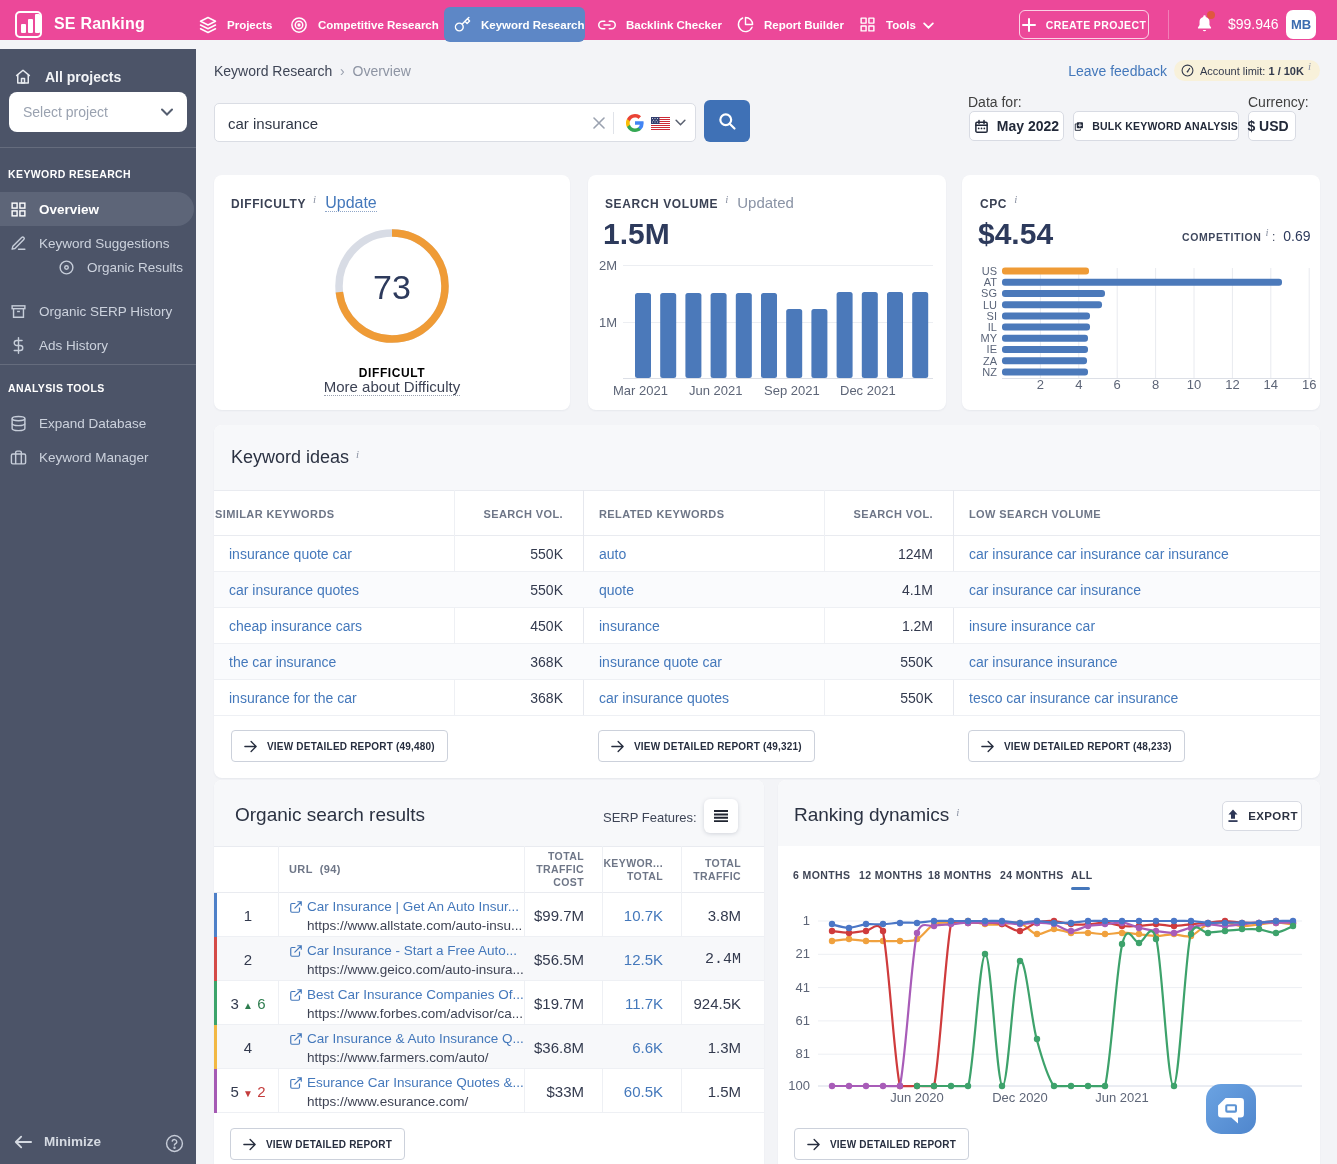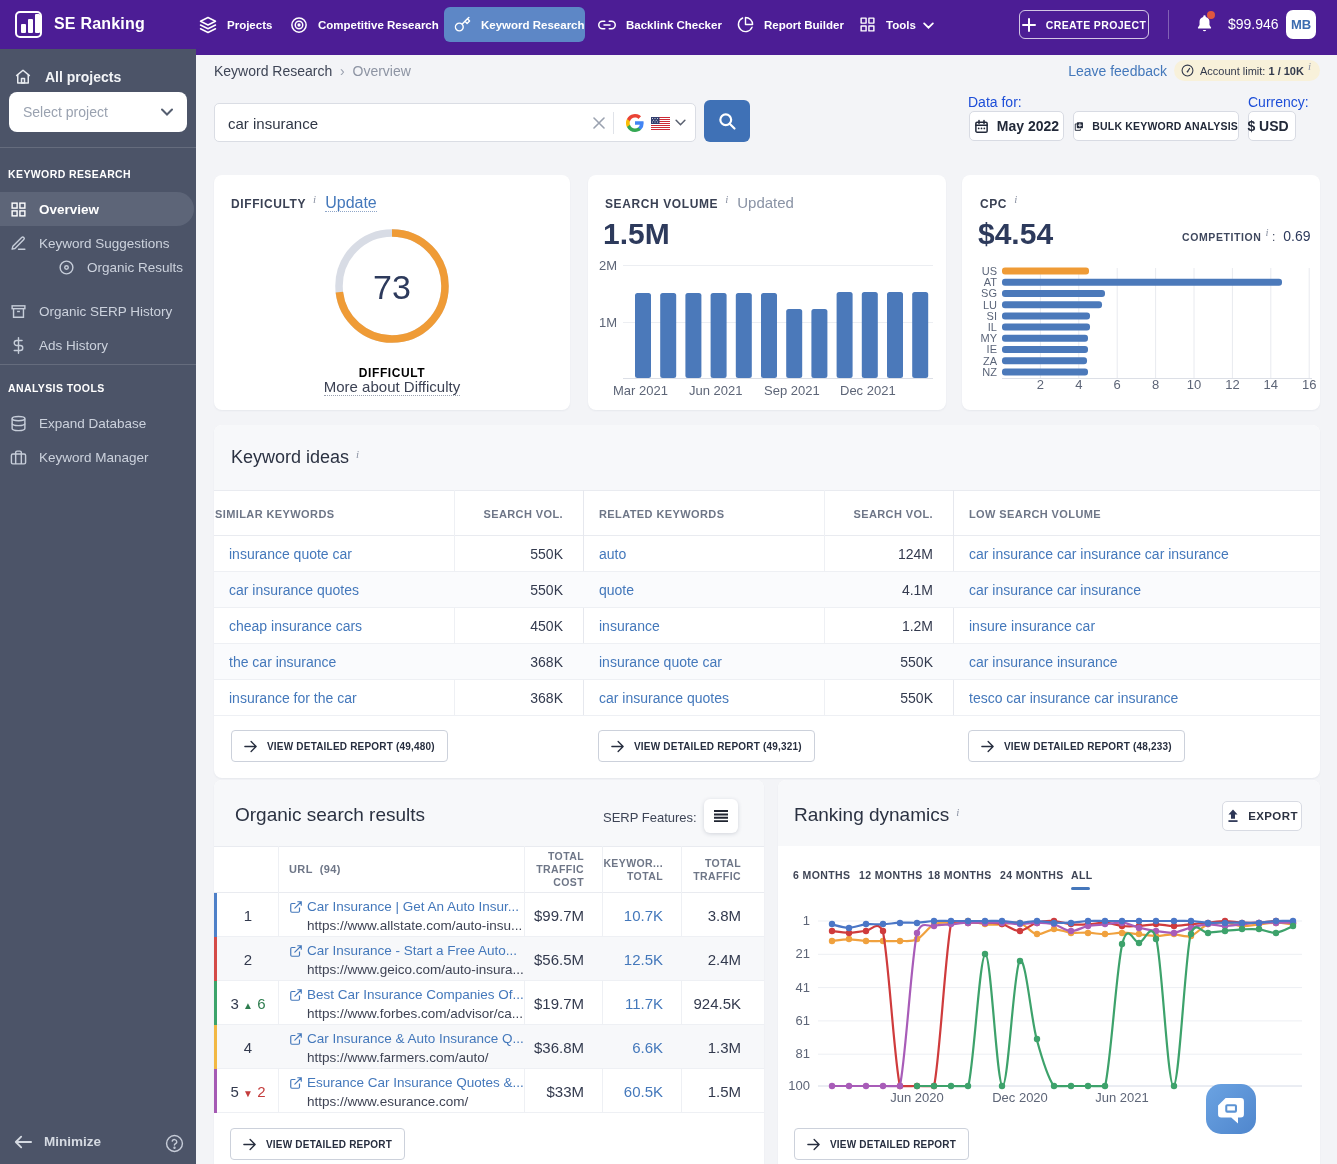--- a/index.html
+++ b/index.html
@@ -1,21 +1,21 @@
 <!DOCTYPE html>
 <html><head>
 <meta charset="utf-8">
 <style>
 *{margin:0;padding:0;box-sizing:border-box;}
 html,body{width:1337px;height:1164px;overflow:hidden;}
 body{font-family:"Liberation Sans",sans-serif;background:#f3f4f7;}
 #app{position:relative;width:1337px;height:1164px;}
 .abs{position:absolute;}
 
-#nav{position:absolute;left:0;top:0;width:1337px;height:55px;background:#4c1d95;}
+#nav{position:absolute;left:0;top:0;width:1337px;height:40px;background:#ec4899;}
 #nav .logo{position:absolute;left:15px;top:11px;width:27px;height:27px;border:2px solid #fff;border-radius:5px;}
 #nav .logo i{position:absolute;bottom:3px;background:#fff;width:4.5px;border-radius:1px;}
 #nav .brand{position:absolute;left:54px;top:15px;color:#fff;font-size:16px;font-weight:bold;letter-spacing:0.2px;}
 .navitem{position:absolute;top:0;height:49px;display:flex;align-items:center;color:#fff;font-size:11.5px;font-weight:bold;white-space:nowrap;}
 .navitem svg{margin-right:10px;}
 .navpill{position:absolute;left:444px;top:7px;width:141px;height:35px;background:#5d87c6;border-radius:6px;}
 #createbtn{position:absolute;left:1019px;top:10px;width:130px;height:29px;border:1px solid rgba(255,255,255,0.75);border-radius:6px;color:#fff;font-size:10.5px;font-weight:bold;letter-spacing:0.4px;display:flex;align-items:center;justify-content:center;white-space:nowrap;}
 #navdivider{position:absolute;left:1168px;top:10px;width:1px;height:29px;background:rgba(255,255,255,0.3);}
 #money{position:absolute;left:1228px;top:16px;color:#fff;font-size:14px;}
 #avatar{position:absolute;left:1286px;top:10px;width:30px;height:29px;background:#fff;border-radius:7px;color:#3c6cb0;font-size:13px;font-weight:bold;display:flex;align-items:center;justify-content:center;}
@@ -31,21 +31,21 @@
 .sitem.active{background:#5d6578;border-radius:0 17px 17px 0;width:194px;color:#fff;font-weight:bold;}
 #minimize{position:absolute;left:14px;top:1085px;display:flex;align-items:center;color:#d5dae2;font-size:13.5px;font-weight:bold;}
 #qmark{position:absolute;left:165px;top:1085px;color:#c6ccd8;}
 
 .link{color:#4478bb;}
 .crumb{position:absolute;top:63px;font-size:14px;}
 #limitpill{position:absolute;right:17px;top:60px;height:21px;background:#f8f1da;border-radius:11px;display:flex;align-items:center;padding:0 9px 0 7px;font-size:11px;color:#333a4c;white-space:nowrap;}
 
 #searchbox{position:absolute;left:214px;top:103px;width:482px;height:39px;background:#fff;border:1px solid #dadde4;border-radius:5px;}
 #searchbtn{position:absolute;left:704px;top:100px;width:46px;height:42px;background:#3f71b6;border-radius:6px;}
-.toplabel{position:absolute;top:94px;font-size:14px;color:#1d4ed8;}
+.toplabel{position:absolute;top:94px;font-size:14px;color:#404040;}
 .wbtn{position:absolute;background:#fff;border:1px solid #d8dbe3;border-radius:5px;display:flex;align-items:center;justify-content:center;color:#222939;font-weight:bold;white-space:nowrap;}
 
 .card{position:absolute;background:#fff;border-radius:8px;box-shadow:0 1px 2px rgba(40,50,80,0.06);}
 .cardlabel{font-size:12px;font-weight:bold;color:#3a4154;letter-spacing:0.6px;}
 .inf{font-style:italic;color:#8b92a3;font-size:11px;font-family:"Liberation Serif",serif;position:relative;top:-5px;}
 .bignum{font-size:30px;font-weight:bold;color:#2d3a5c;}
 .dotted{border-bottom:1px dotted #8fa6c8;}
 
 .th{font-size:11px;font-weight:bold;color:#6e7687;letter-spacing:0.4px;}
 .cell{font-size:14px;color:#333a4e;}
@@ -458,21 +458,21 @@
     <i style="background:#d44a47;"></i>
         <span class="pos">2</span>
     <svg class="elink" width="14" height="14" viewBox="0 0 24 24" fill="none" stroke="#4478bb" stroke-width="2">
           <path d="M18 13v6a2 2 0 0 1-2 2H5a2 2 0 0 1-2-2V8a2 2 0 0 1 2-2h6"></path>
           <path d="M15 3h6v6M10 14L21 3" stroke-linecap="round"></path>
         </svg>
     <span class="otitle link">Car Insurance - Start a Free Auto...</span>
     <span class="ourl">https://www.geico.com/auto-insura...</span>
     <span class="oval" style="left:270px;">$56.5M</span>
         <span class="oval link2" style="left:349px;">12.5K</span>
-        <span class="oval" style="left:427px;">2.4M</span>
+        <span class="oval" style="left:427px;font-family:Liberation Mono, monospace;">2.4M</span>
   </div>
   <div class="abs orow" style="top:201px;">
     <i style="background:#3ca36a;"></i>
         <span class="pos">3 <span style="color:#2e7d4f;font-size:10px;">▲</span> <b style="color:#2e7d4f;font-weight:normal;">6</b></span>
     <svg class="elink" width="14" height="14" viewBox="0 0 24 24" fill="none" stroke="#4478bb" stroke-width="2">
           <path d="M18 13v6a2 2 0 0 1-2 2H5a2 2 0 0 1-2-2V8a2 2 0 0 1 2-2h6"></path>
           <path d="M15 3h6v6M10 14L21 3" stroke-linecap="round"></path>
         </svg>
     <span class="otitle link">Best Car Insurance Companies Of...</span>
     <span class="ourl">https://www.forbes.com/advisor/ca...</span>

